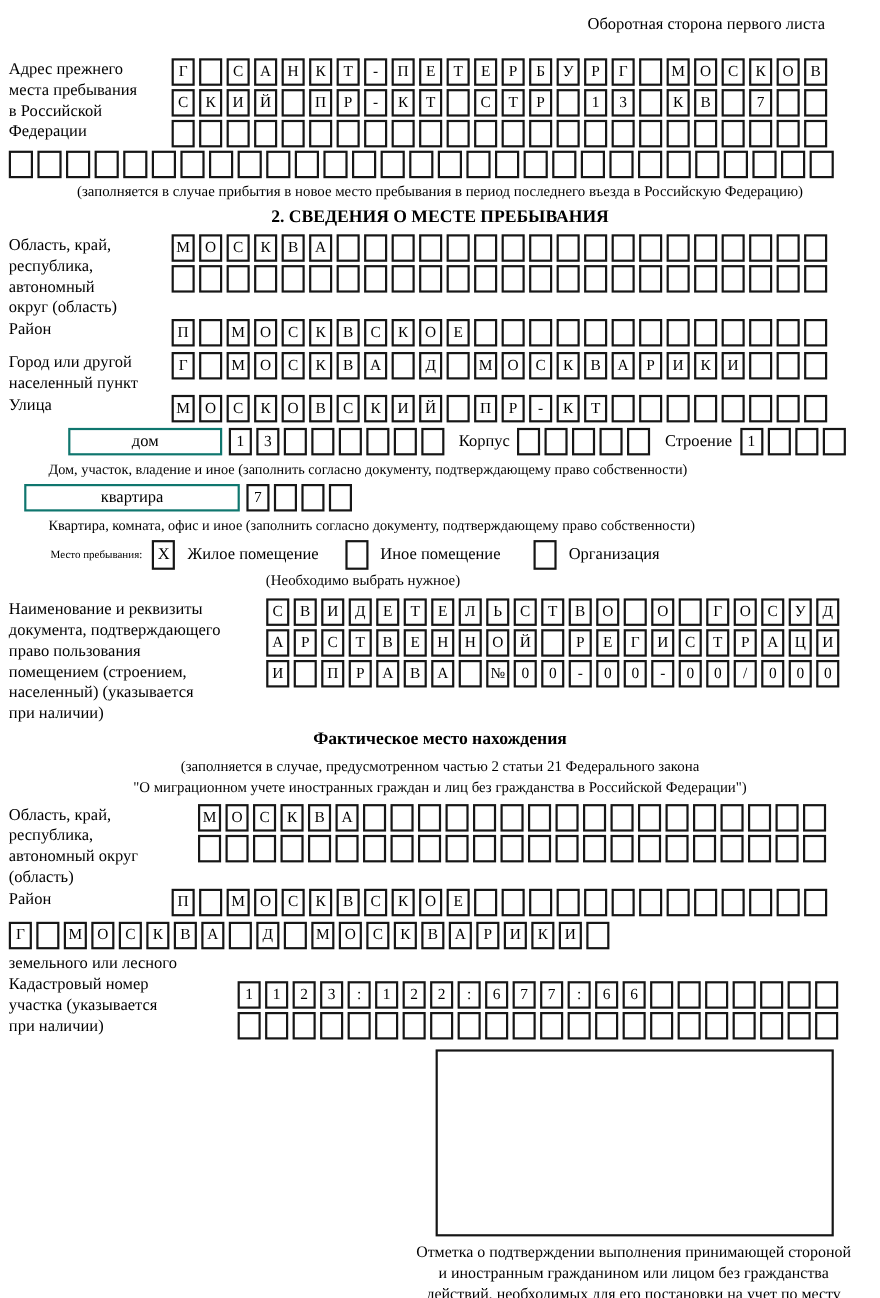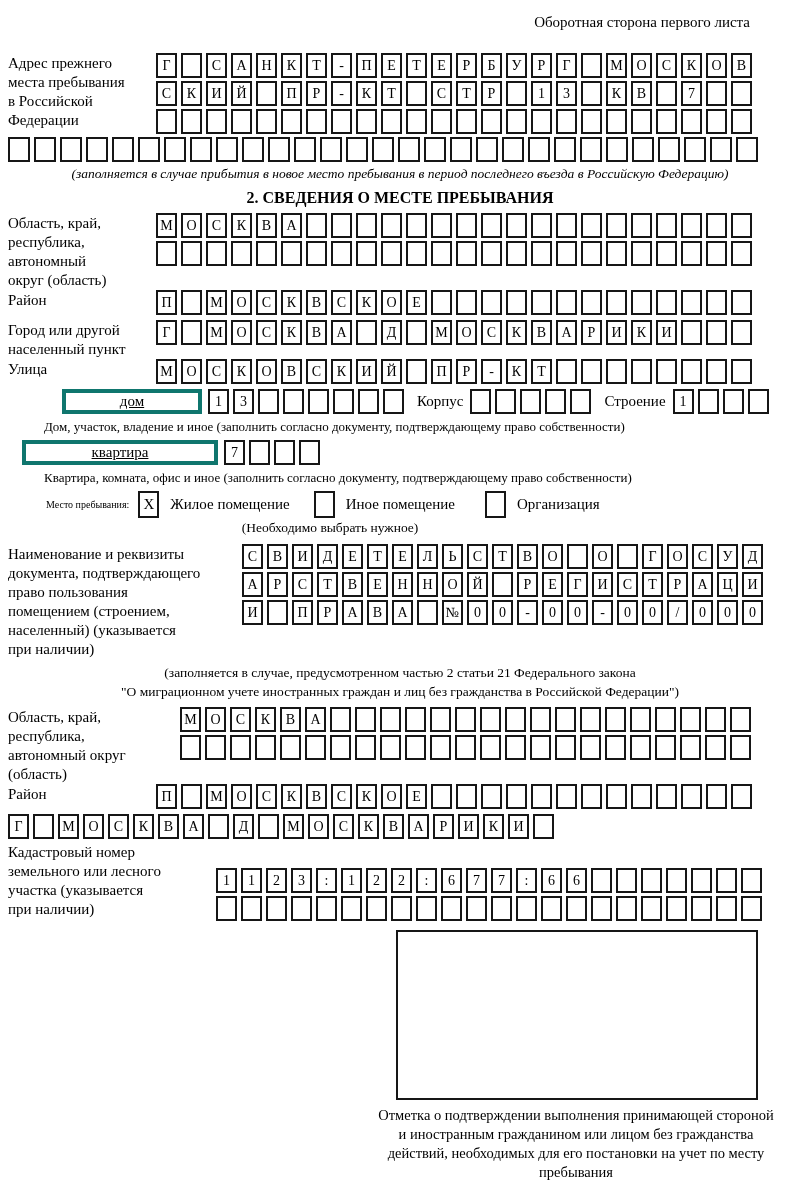--- a/index.html
+++ b/index.html
@@ -17,26 +17,26 @@
 
   .cells-col { display:flex; flex-direction:column; }
   .cell-row { display:flex; margin-bottom:3px; }
   .cell {
     width:21px; height:25px; border:2px solid #161616; margin-right:4px;
     display:flex; align-items:center; justify-content:center;
     font-size:14px; flex-shrink:0;
   }
   .wide-row .cell { width:22px; }
 
-  .center-note { text-align:center; font-size:13.5px; line-height:18px; margin:1px 0 6px 0;font-style:italic; }
+  .center-note { text-align:center; font-size:13.5px; line-height:18px; margin:1px 0 6px 0; }
   .sec-title { text-align:center; font-size:16px; font-weight:bold; margin:2px 0 6px 0; }
 
   .fieldbox {
-    height:25px; border:4px solid #0f766e; display:flex; align-items:center;
-    justify-content:center; font-size:15px; margin-right:6px; flex-shrink:0;text-decoration:underline;
+    height:25px; border:2px solid #0f766e; display:flex; align-items:center;
+    justify-content:center; font-size:15px; margin-right:6px; flex-shrink:0;
   }
   .fb140 { width:140px; } .fb196 { width:196px; }
   .inline-lbl { font-size:15px; line-height:25px; padding:0 7px 0 9px; flex-shrink:0; }
   .house-row { margin-left:54px; margin-bottom:2px; }
   .apt-row { margin-left:14px; margin-bottom:2px; }
   .sub-note { font-size:13px; margin:0 0 5px 36px; }
 
   .stay-row { display:flex; align-items:center; margin-left:38px; margin-bottom:2px; }
   .stay-lbl { font-size:10px; margin-right:9px; }
   .chk {
@@ -478,20 +478,21 @@
           <span class="cell">0</span>
           <span class="cell">0</span>
           <span class="cell">/</span>
           <span class="cell">0</span>
           <span class="cell">0</span>
           <span class="cell">0</span>
         </div>
     </div>
   </div>
 
+  <div class="sec-title">Фактическое место нахождения</div>
   <div class="fact-notes">
       <div>(заполняется в случае, предусмотренном частью 2 статьи 21 Федерального закона</div>
       <div>"О миграционном учете иностранных граждан и лиц без гражданства в Российской Федерации")</div>
     </div>
 
   <div class="row">
     <div class="lbl w172">
         <div>Область, край,</div>
         <div>республика,</div>
         <div>автономный округ</div>
@@ -605,22 +606,22 @@
         <span class="cell">Р</span>
         <span class="cell">И</span>
         <span class="cell">К</span>
         <span class="cell">И</span>
         <span class="cell"></span>
       </div>
   </div>
 
   <div class="row">
     <div class="lbl w208">
+        <div>земельного или лесного</div>
         <div>Кадастровый номер</div>
-        <div>земельного или лесного</div>
         <div>участка (указывается</div>
         <div>при наличии)</div>
       </div>
     <div class="cells-col cad-cells">
       <div class="cell-row">
           <span class="cell">1</span>
           <span class="cell">1</span>
           <span class="cell">2</span>
           <span class="cell">3</span>
           <span class="cell">:</span>

